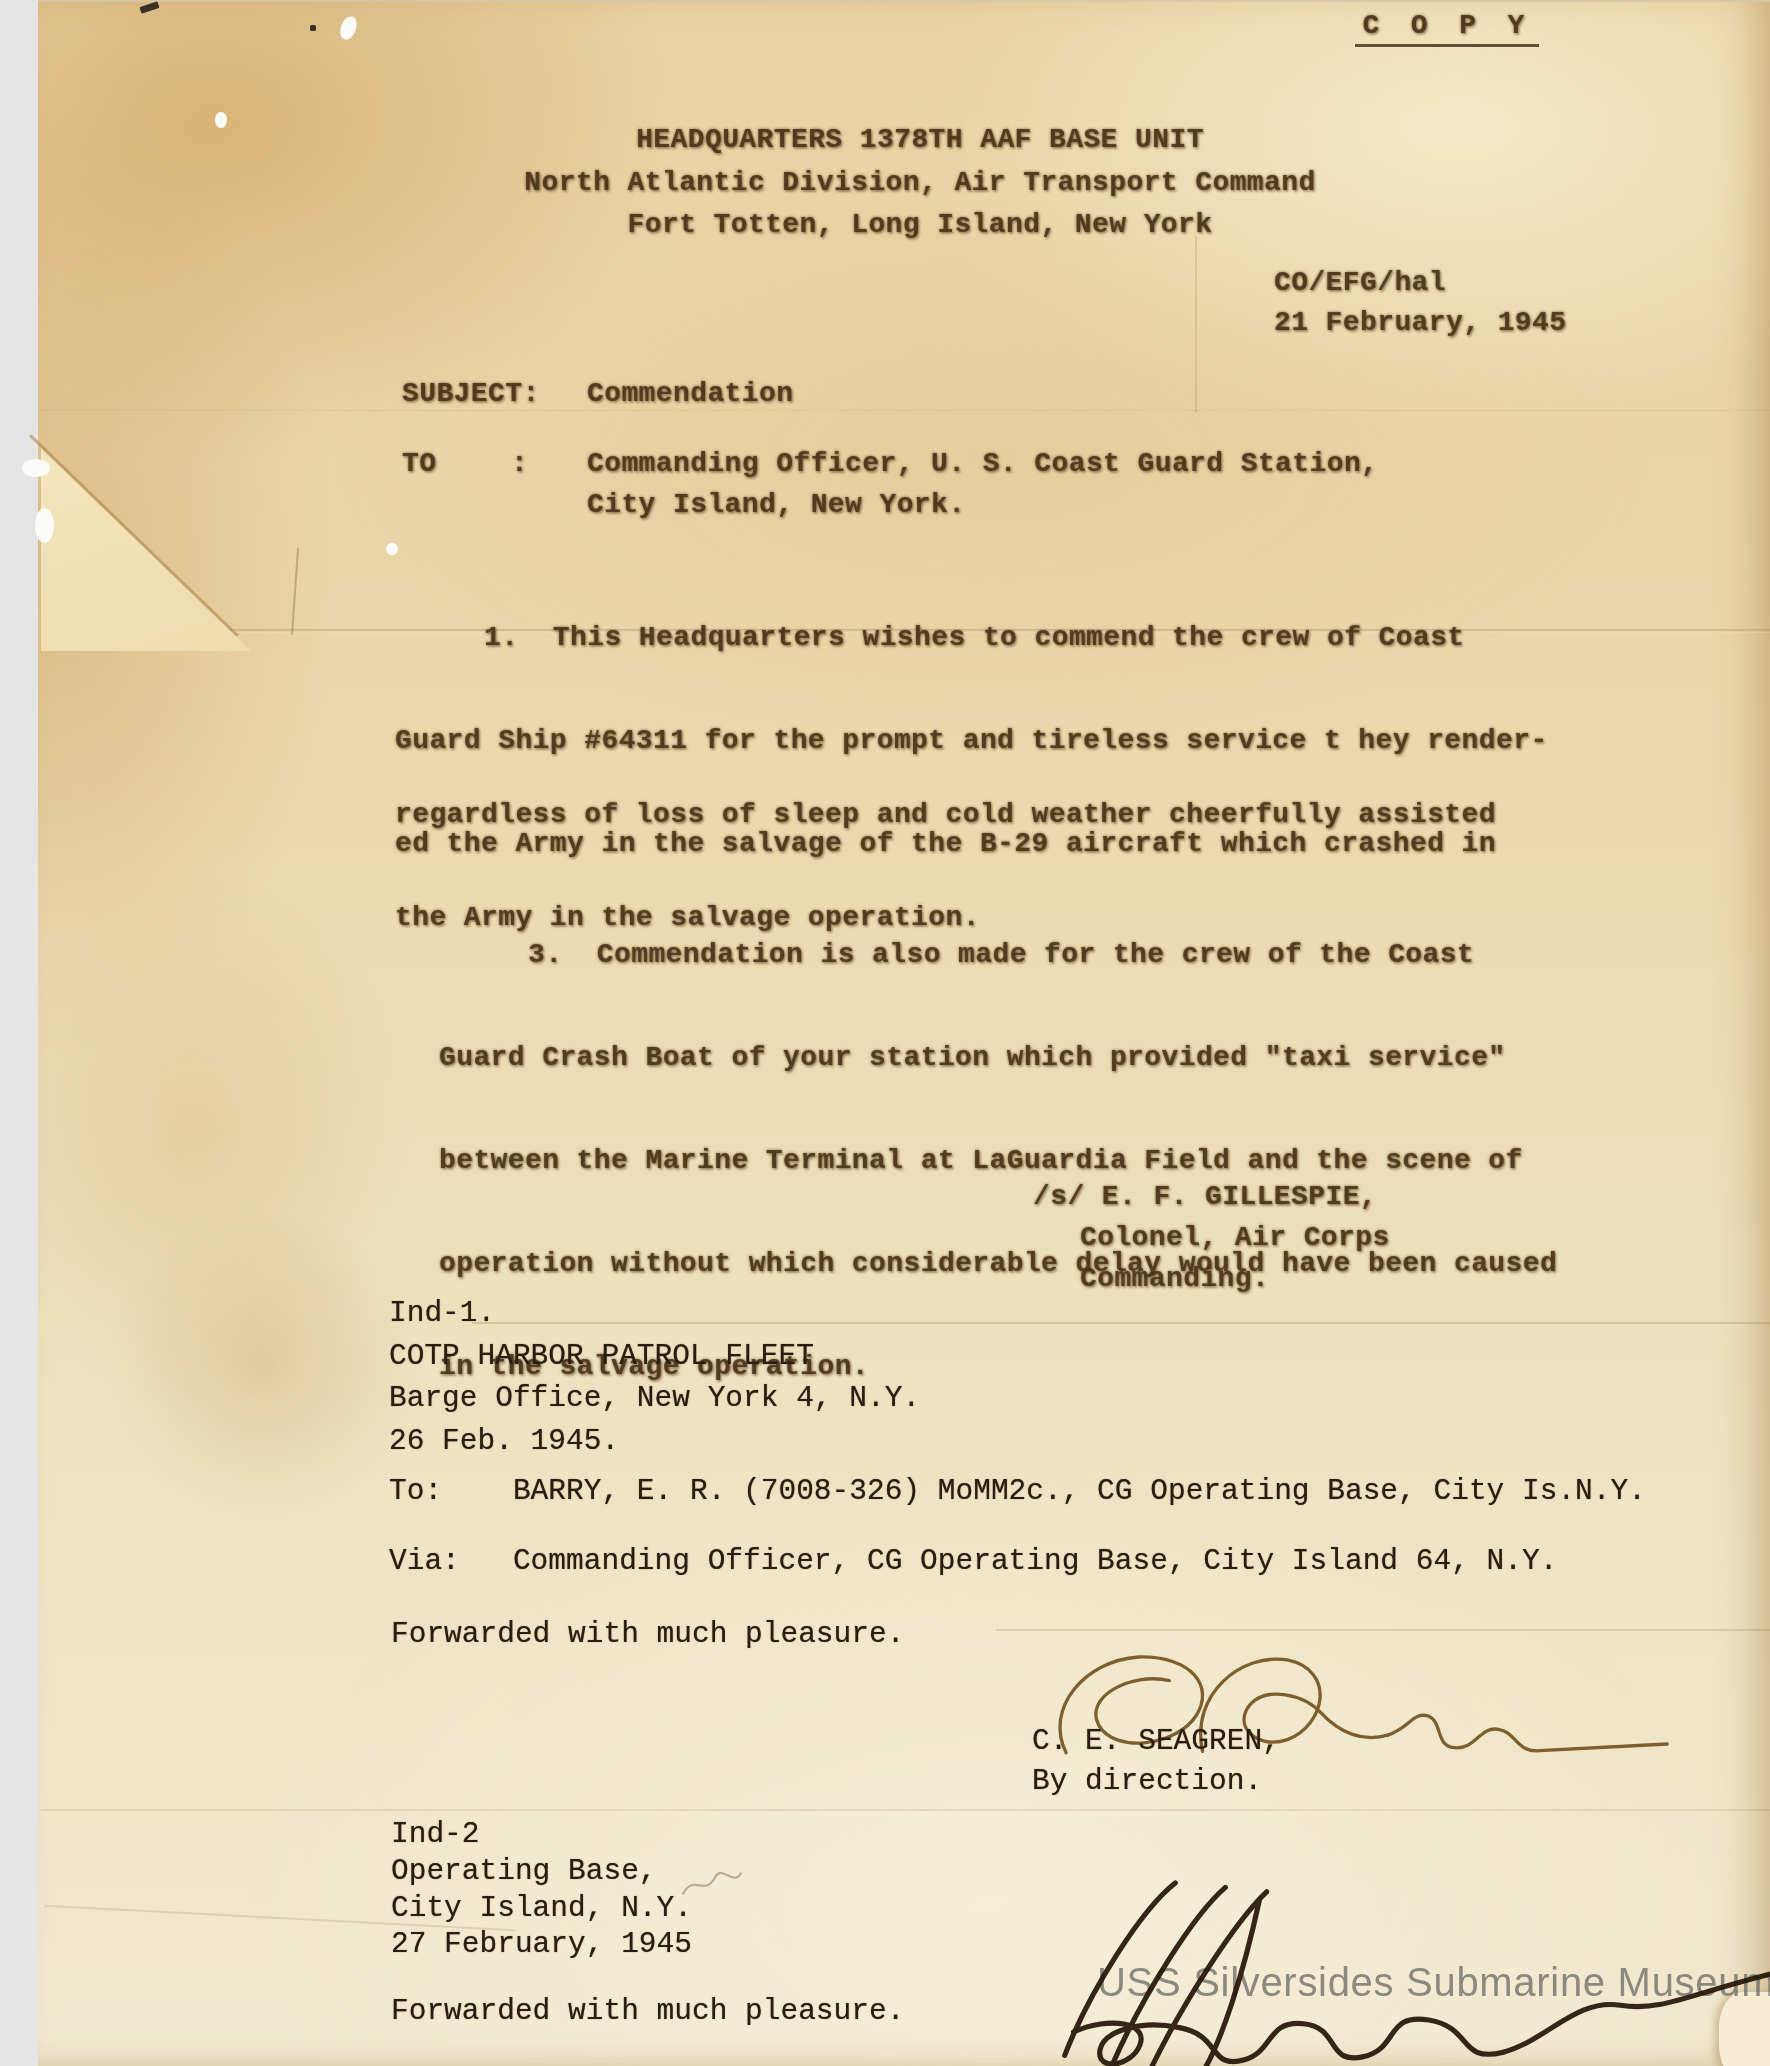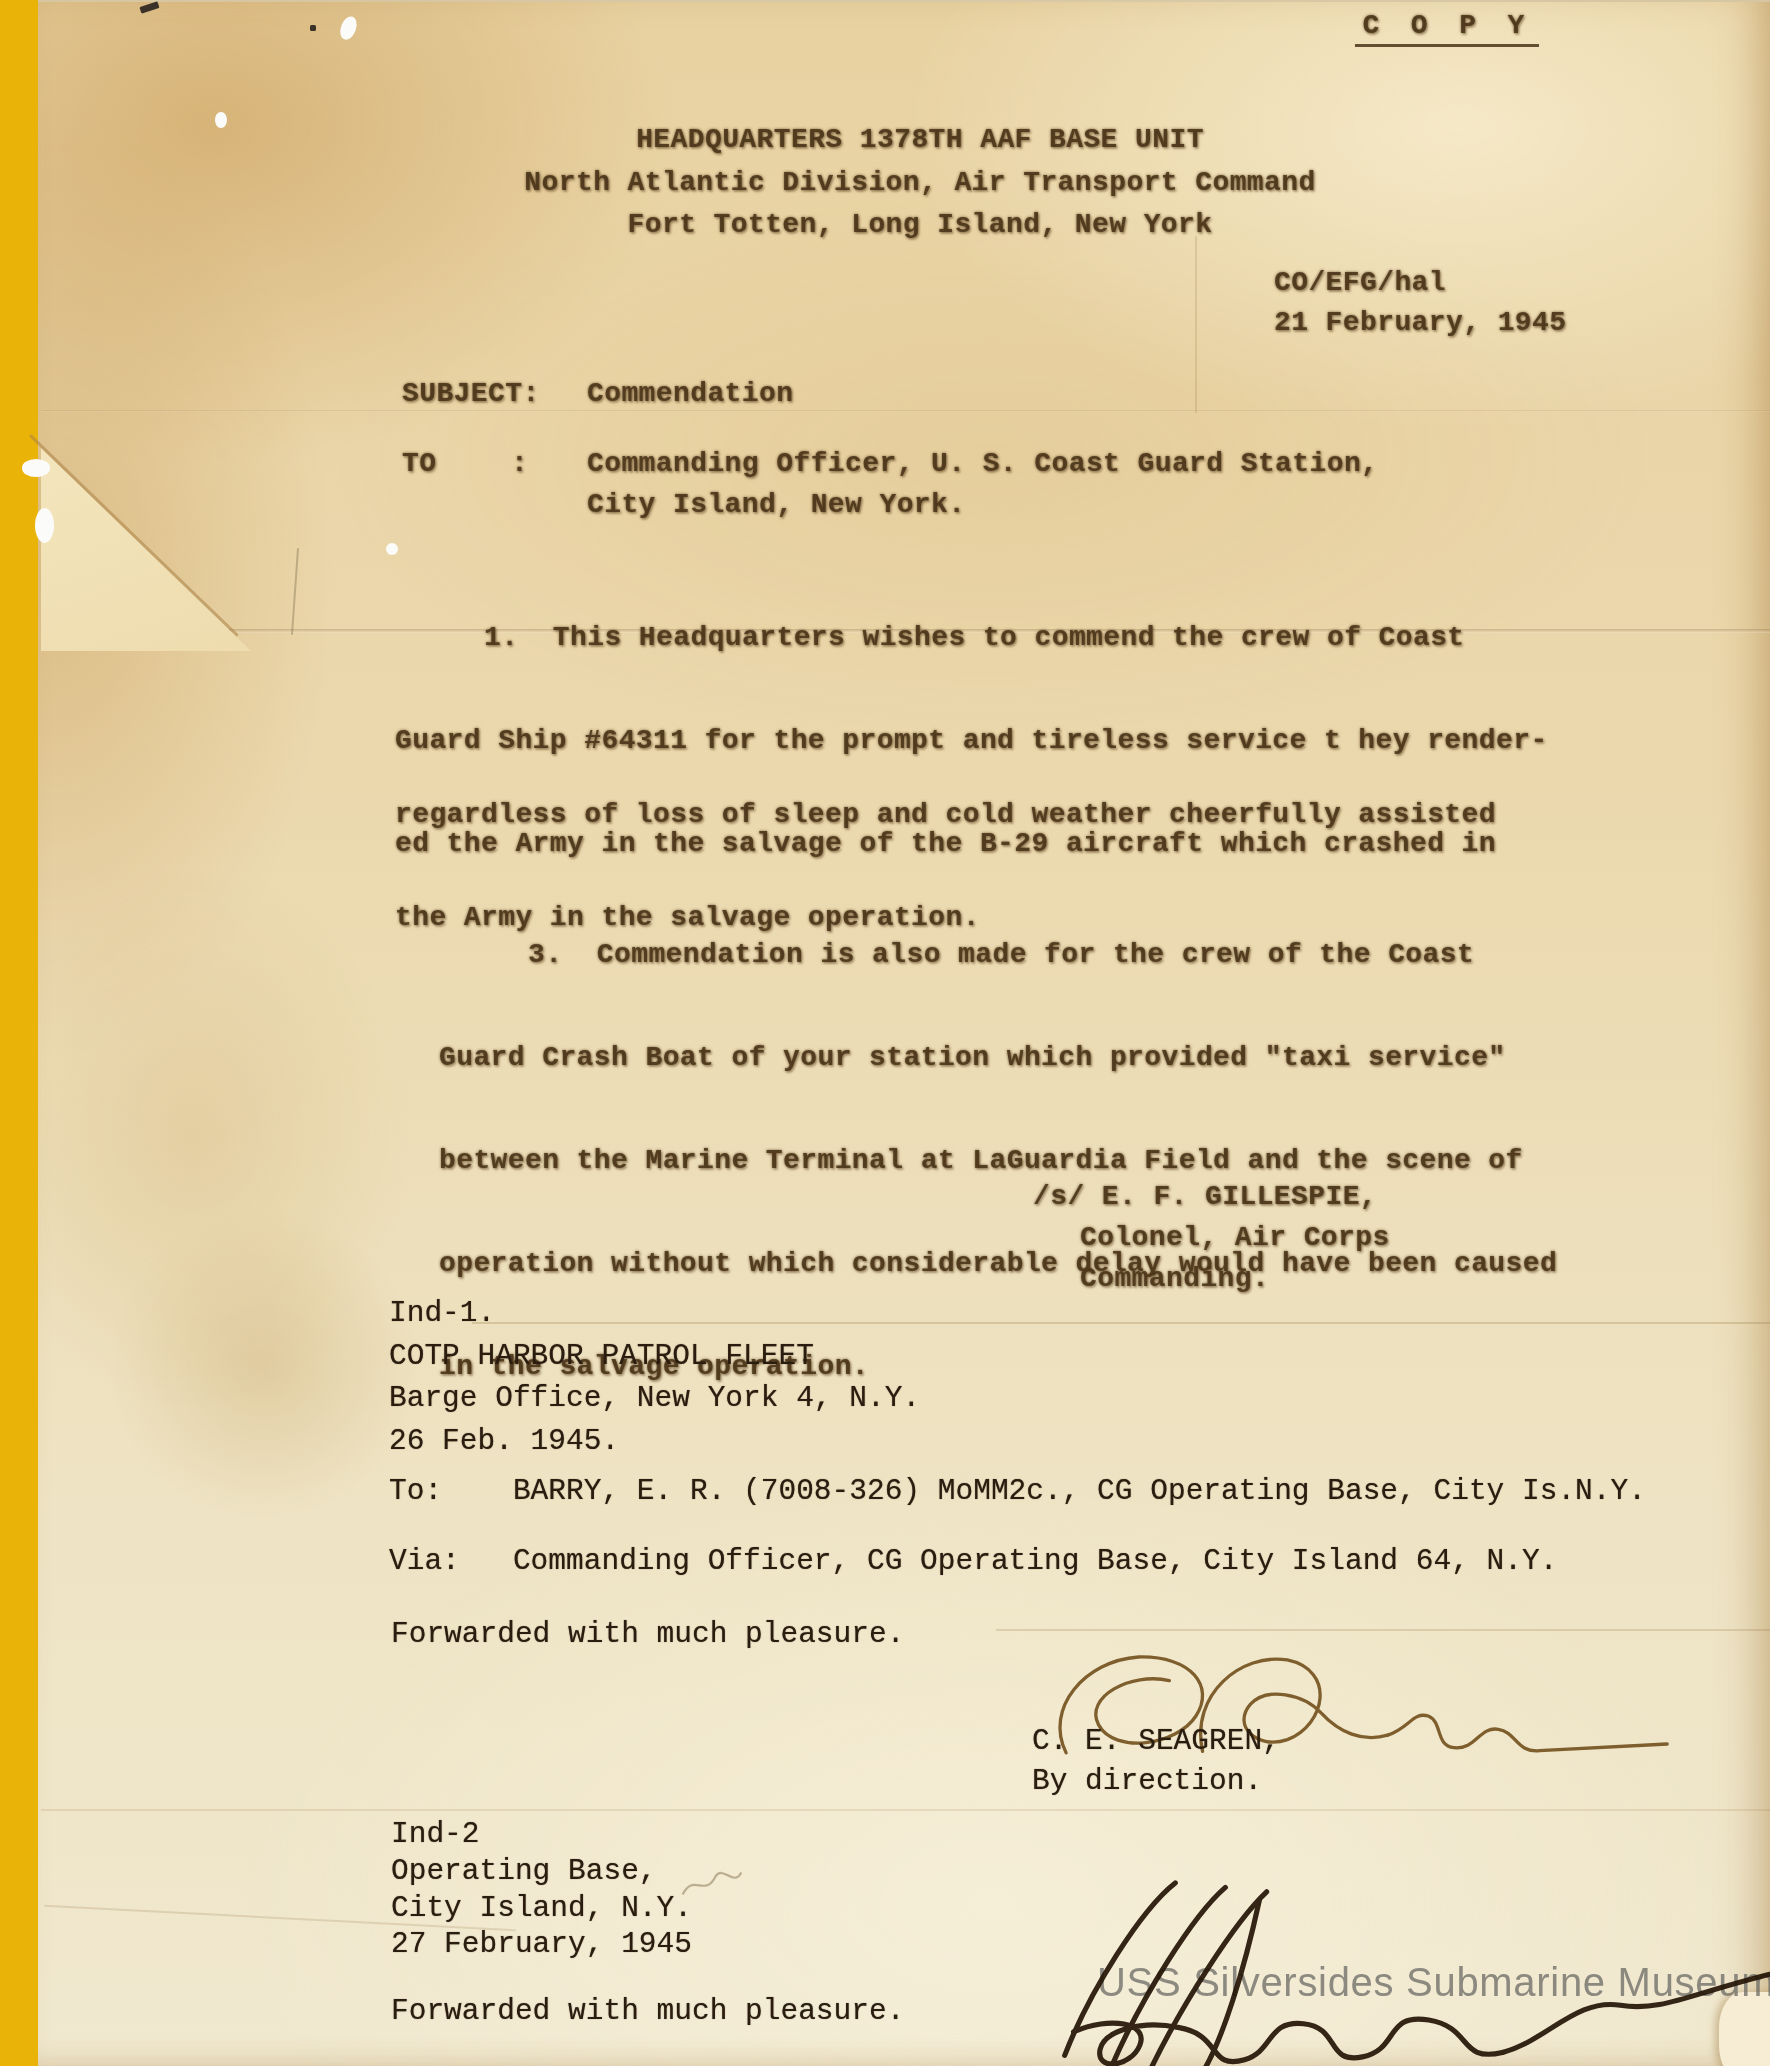--- a/index.html
+++ b/index.html
@@ -1,16 +1,16 @@
 <!DOCTYPE html>
 <html style="font-size:11.8px"><head>
 <meta charset="utf-8">
 <style>
   html,body{margin:0;padding:0;background:#fafaf8;}
-  .scan{position:relative;width:1771px;height:2066px;overflow:hidden;background:#eab308;}
+  .scan{position:relative;width:1771px;height:2066px;overflow:hidden;background:#e5e5e5;}
   .paper{position:absolute;left:38px;top:0;width:1733px;height:2066px;
     background:
       radial-gradient(ellipse 664px 480px at 10% 6%, rgba(186,128,48,0.38), transparent 70%),
       radial-gradient(ellipse 384px 664px at 1% 28%, rgba(186,132,55,0.30), transparent 72%),
       radial-gradient(ellipse 738px 406px at 82% 6%, rgba(255,250,228,0.55), transparent 75%),
       radial-gradient(ellipse 885px 384px at 55% 22%, rgba(200,150,70,0.12), transparent 75%),
       radial-gradient(ellipse 310px 384px at 9% 55%, rgba(190,140,60,0.18), transparent 70%),
       radial-gradient(ellipse 221px 221px at 13% 66%, rgba(180,130,55,0.22), transparent 70%),
       radial-gradient(ellipse 959px 553px at 55% 92%, rgba(250,244,224,0.55), transparent 78%),
       linear-gradient(180deg,#e8d2a2 0%,#ebd8ad 38%,#eee3c3 72%,#f0e8cf 100%);

